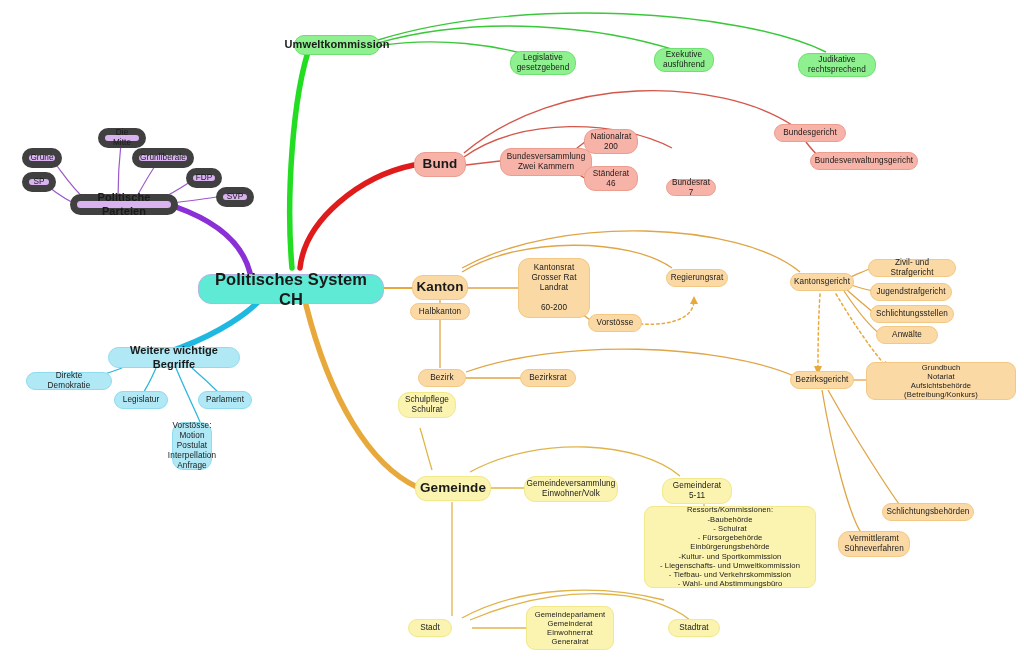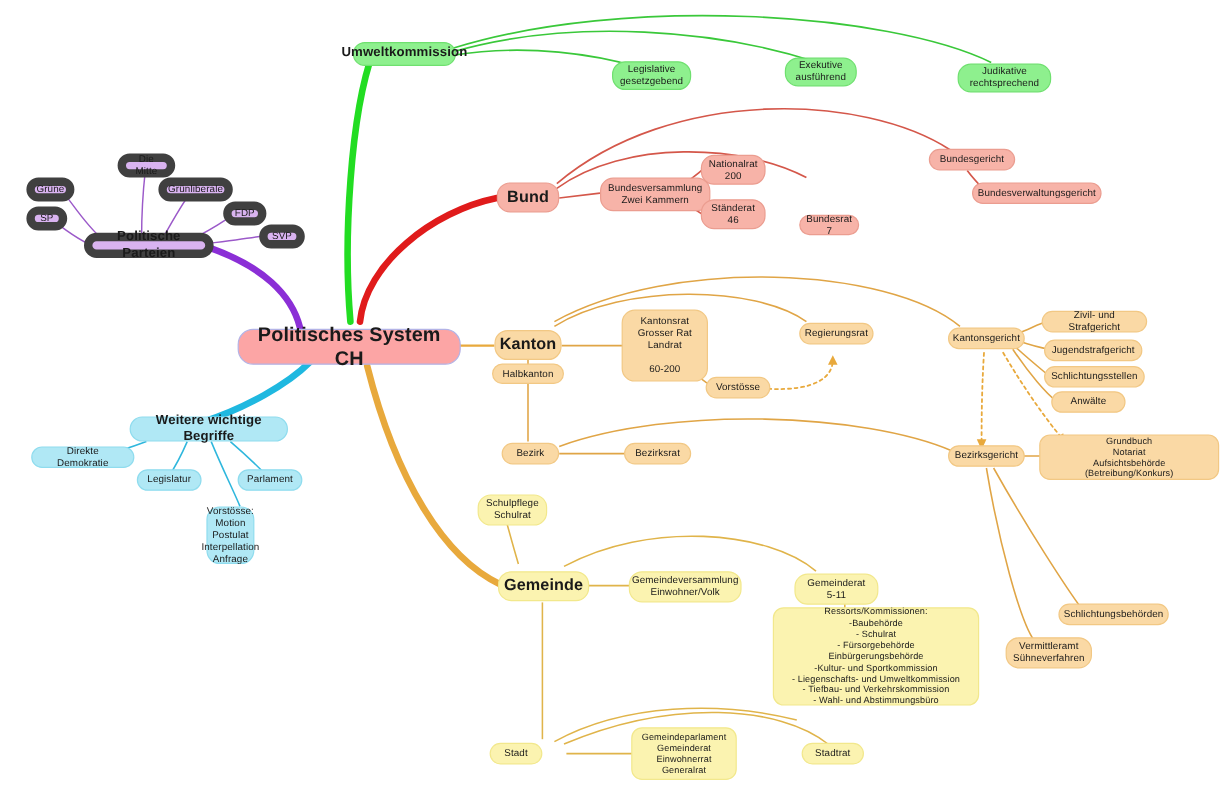--- a/index.html
+++ b/index.html
@@ -15,21 +15,21 @@
     justify-content:center;
     text-align:center;
     color:#1a1a1a;
     border-radius:11px;
     padding:3px 8px;
     line-height:1.22;
     white-space:pre-line;
     letter-spacing:.1px;
   }
   
-  .c-root   {background:#fca5a5;border:1px solid #b3b3e6;border-radius:13px;}
+  .c-root   {background:#5eead4;border:1px solid #b3b3e6;border-radius:13px;}
   .c-purple {background:#d9b3f0;border:7px solid #404040;}
   .c-green  {background:#8ef08e;border:1px solid #6fe06f;}
   .c-red    {background:#f7b3a8;border:1px solid #eb9d90;}
   .c-orange {background:#fad9a5;border:1px solid #f2c884;}
   .c-yellow {background:#fbf3b0;border:1px solid #f2e88c;}
   .c-cyan   {background:#b0e8f5;border:1px solid #8fdcee;}
 
   
   .t-root  {font-size:16.5px;font-weight:bold;}
   .t-main  {font-size:13.5px;font-weight:bold;}
@@ -254,21 +254,21 @@
     <span>Schlichtungsbehörden</span>
   </div>
   <div class="node c-orange t-leaf" style="left:838px;top:531px;width:72px;height:26px;">
     <span>Vermittleramt
 Sühneverfahren</span>
   </div>
 
   <div class="node c-yellow t-main" style="left:415px;top:476px;width:76px;height:25px;">
     <span>Gemeinde</span>
   </div>
-  <div class="node c-yellow t-leaf" style="left:398px;top:412px;width:58px;height:26px;">
+  <div class="node c-yellow t-leaf" style="left:398px;top:392px;width:58px;height:26px;">
     <span>Schulpflege
 Schulrat</span>
   </div>
   <div class="node c-yellow t-leaf" style="left:524px;top:476px;width:94px;height:26px;">
     <span>Gemeindeversammlung
 Einwohner/Volk</span>
   </div>
   <div class="node c-yellow t-leaf" style="left:662px;top:478px;width:70px;height:26px;">
     <span>Gemeinderat
 5-11</span>

